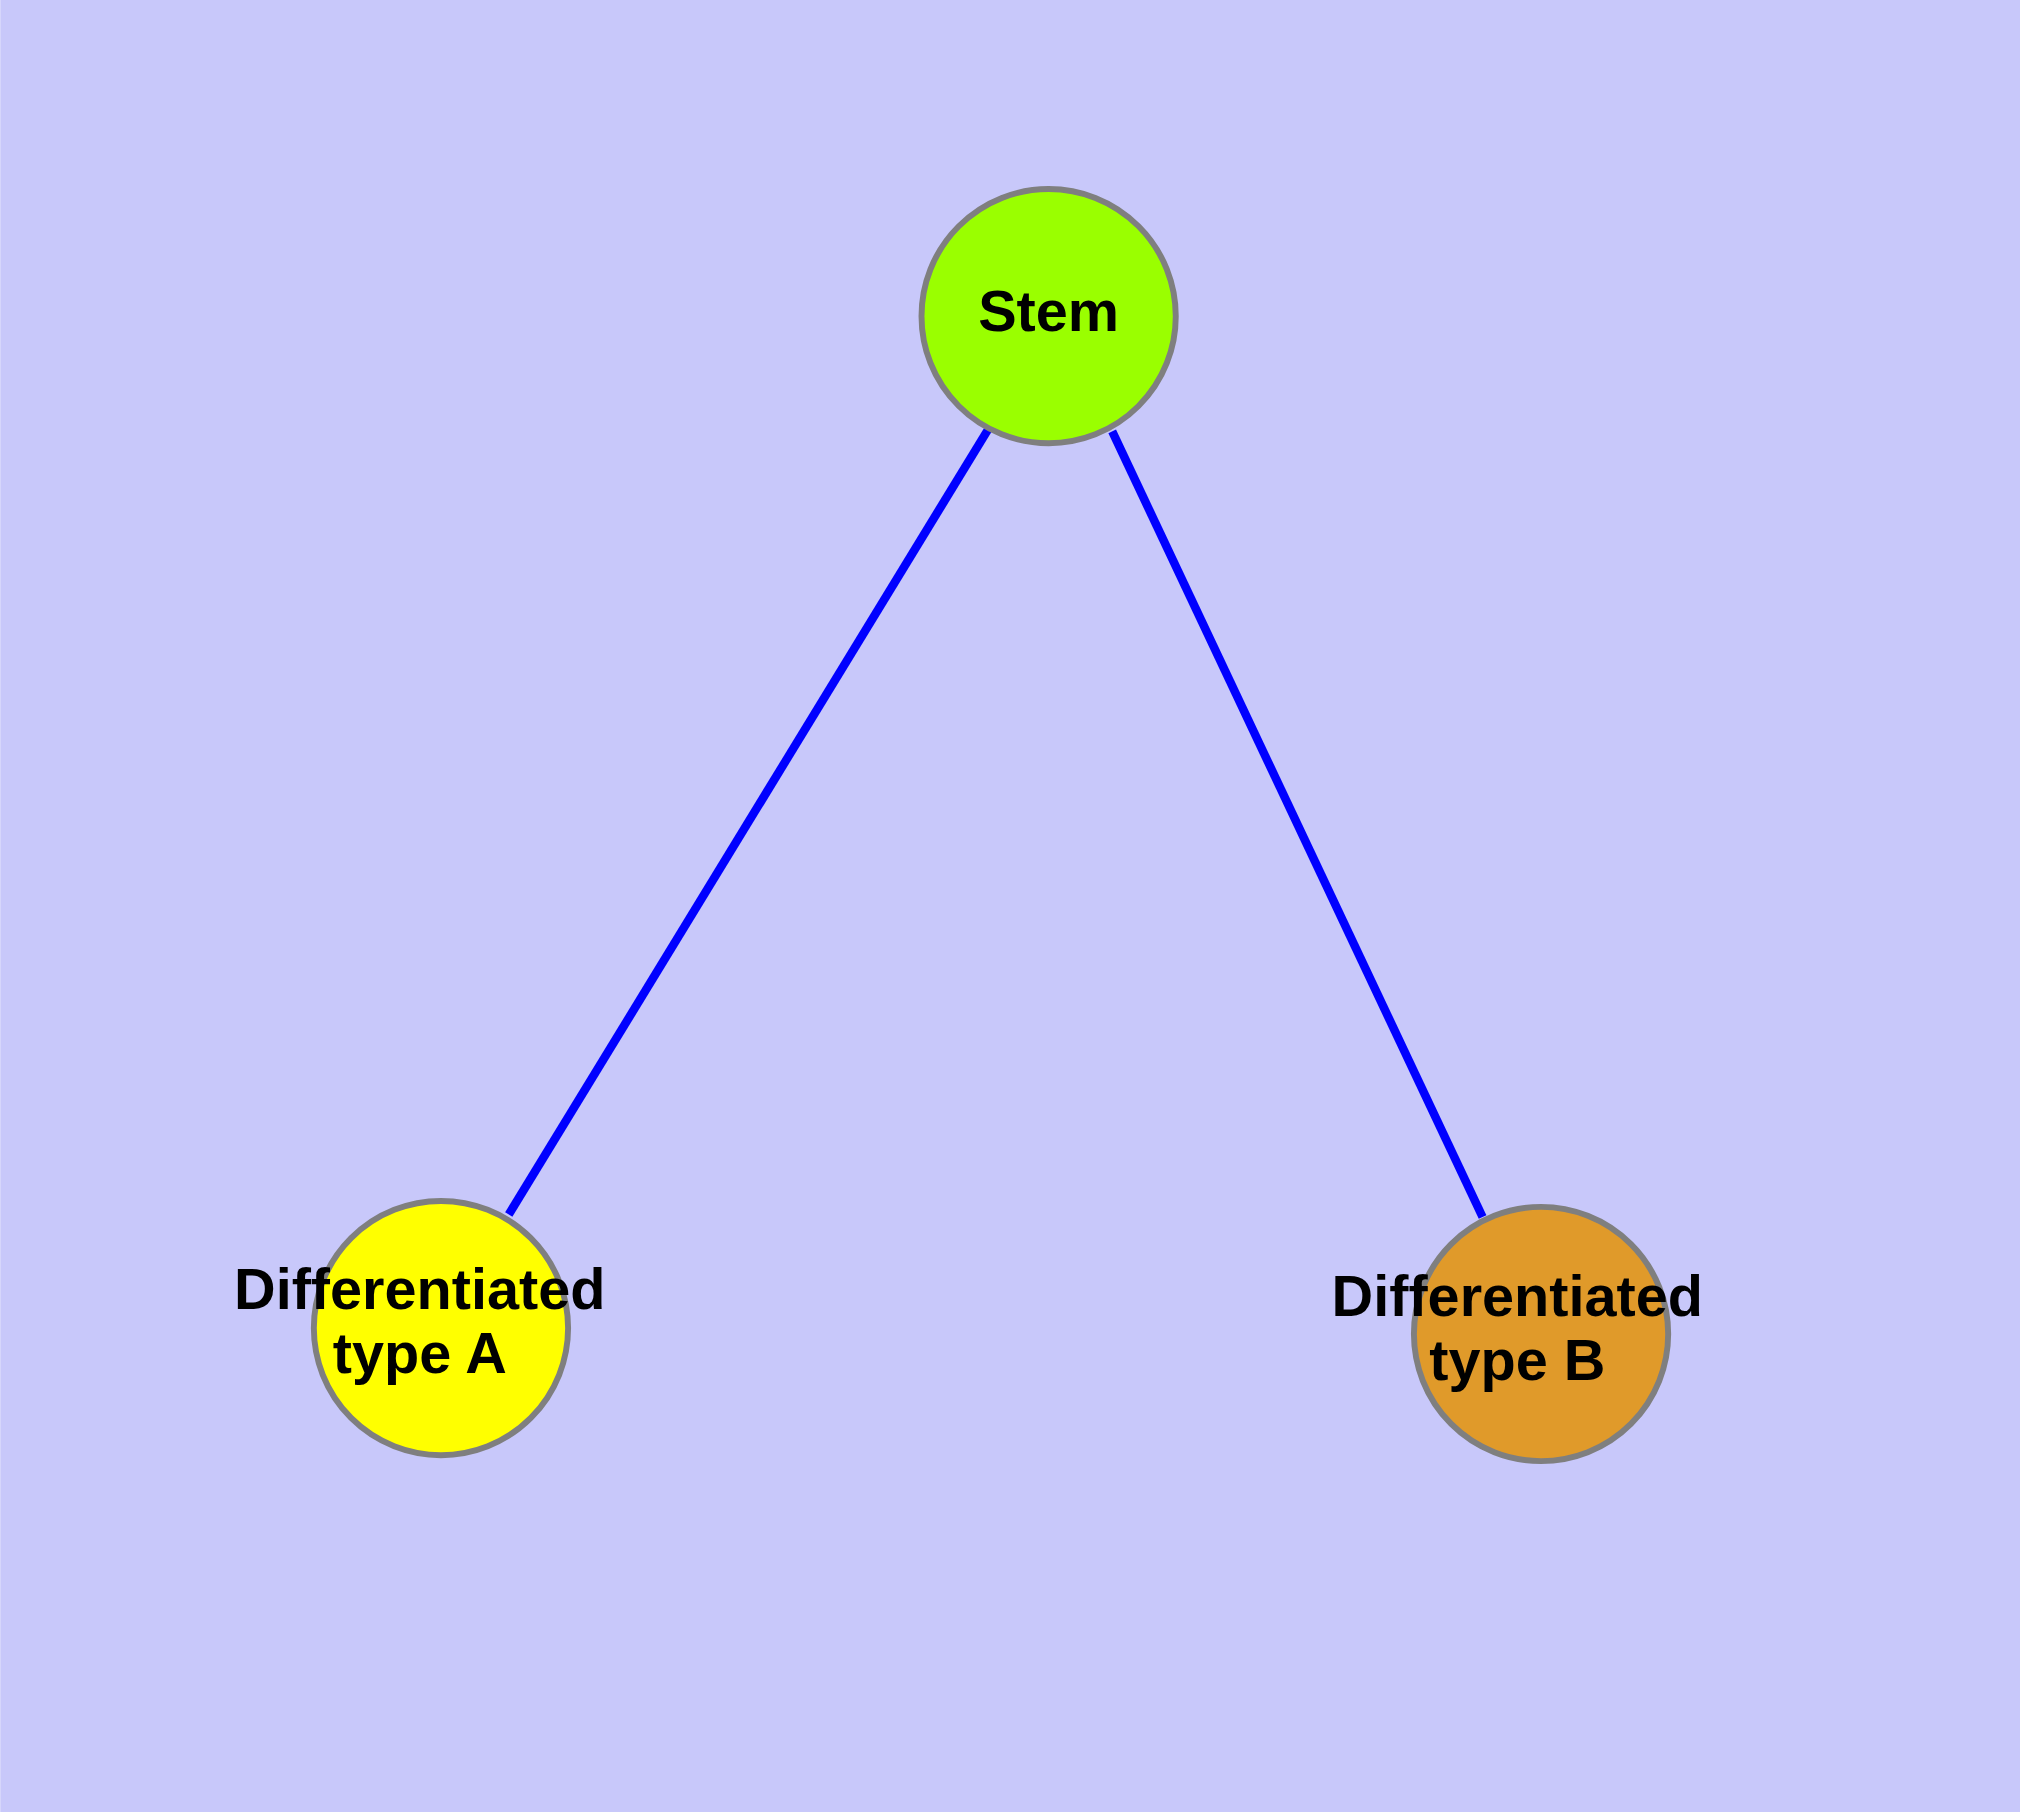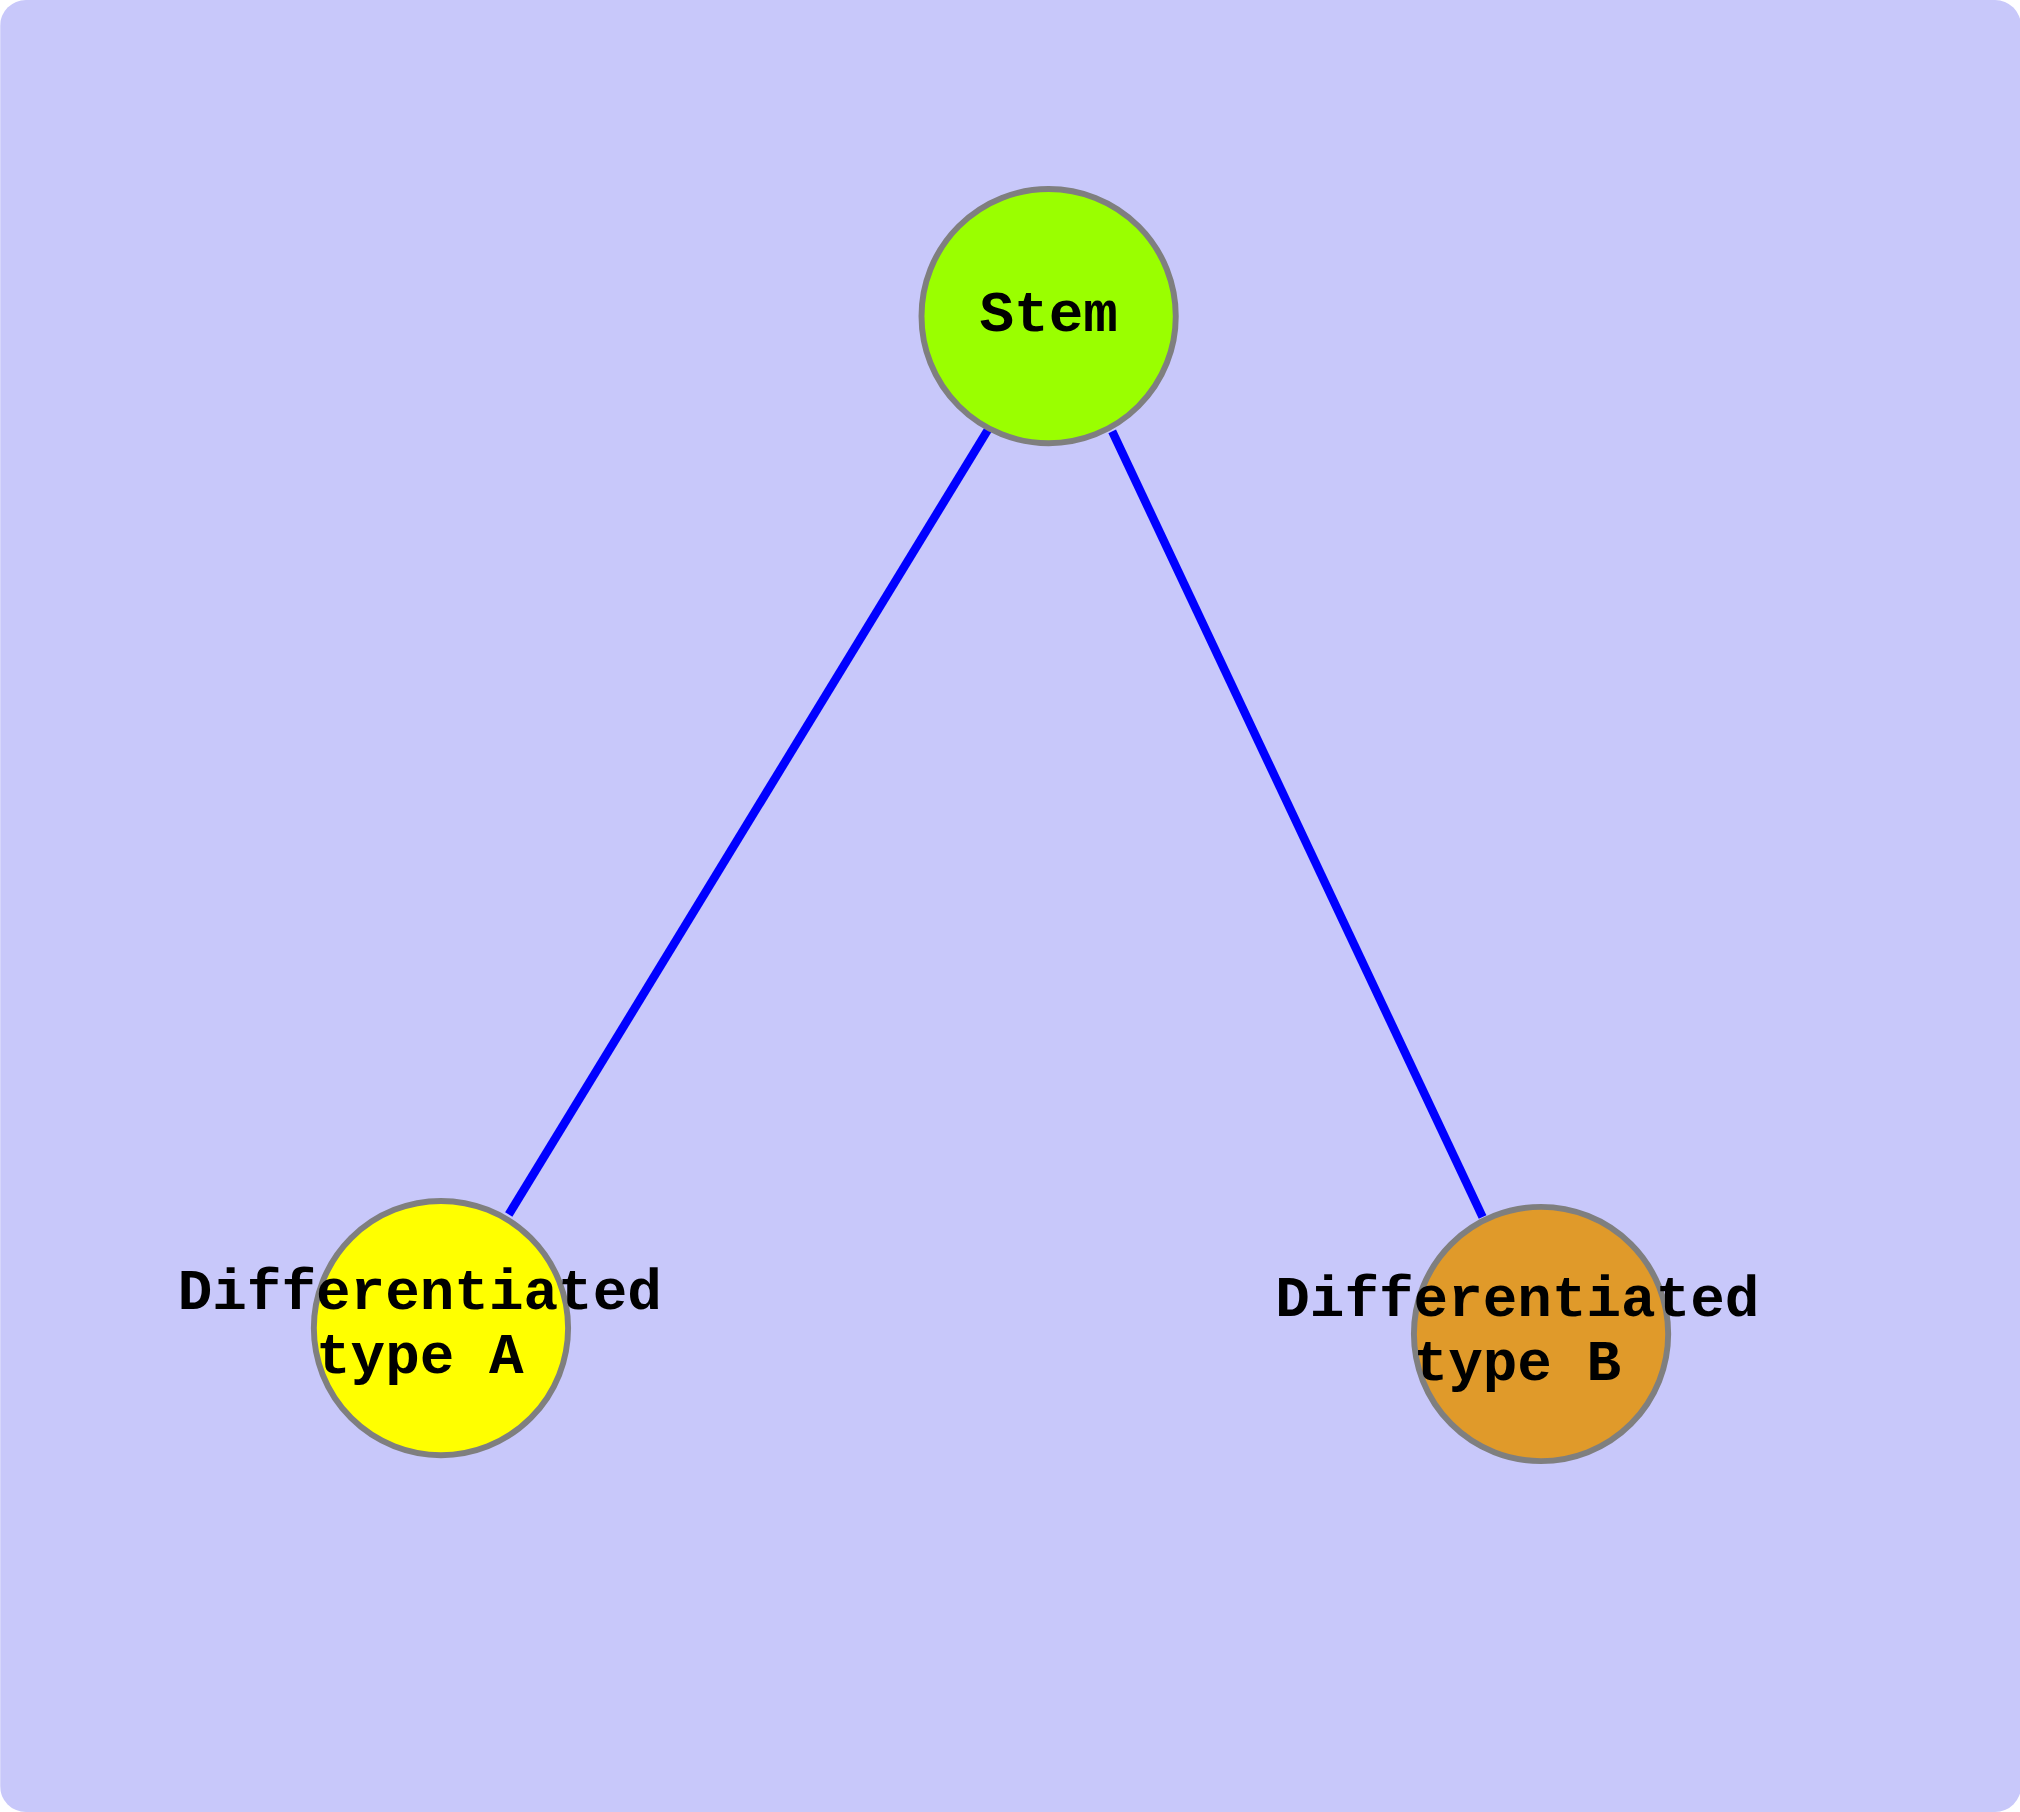--- a/index.html
+++ b/index.html
@@ -5,22 +5,21 @@
   html, body {
     margin: 0;
     padding: 0;
     background: #ffffff;
   }
   #canvas {
     position: relative;
     width: 2021px;
     height: 1812px;
     overflow: hidden;
-    font-family: Liberation Mono, monospace;
-    border-radius: 26px;
+    font-family: Liberation Sans, sans-serif;
   }
   #graph-svg {
     position: absolute;
     top: 0;
     left: 0;
     width: 2021px;
     height: 1812px;
     display: block;
   }
   .node-label {

